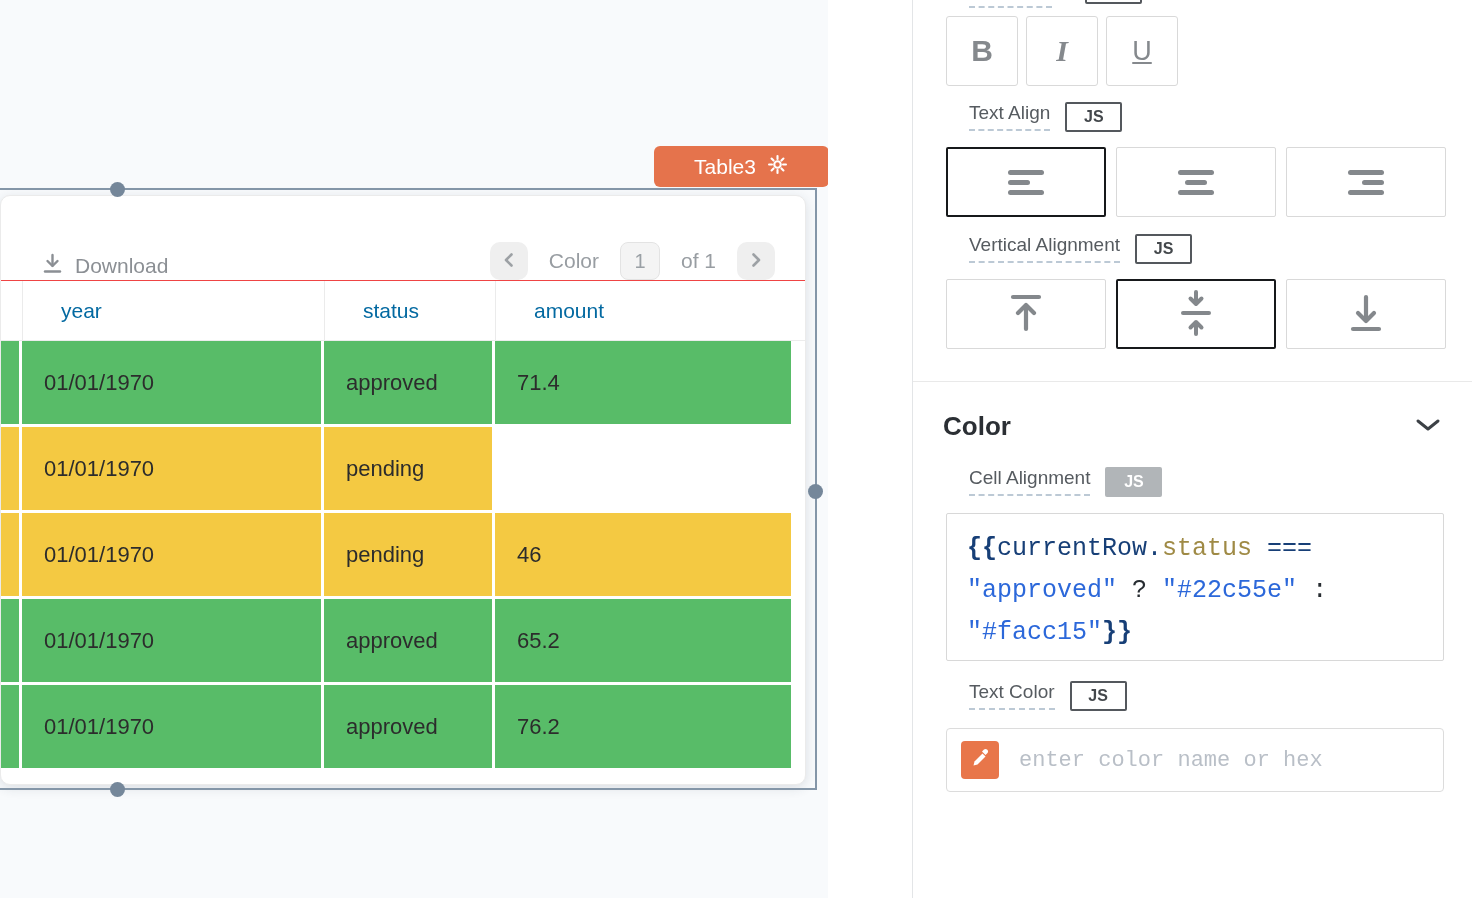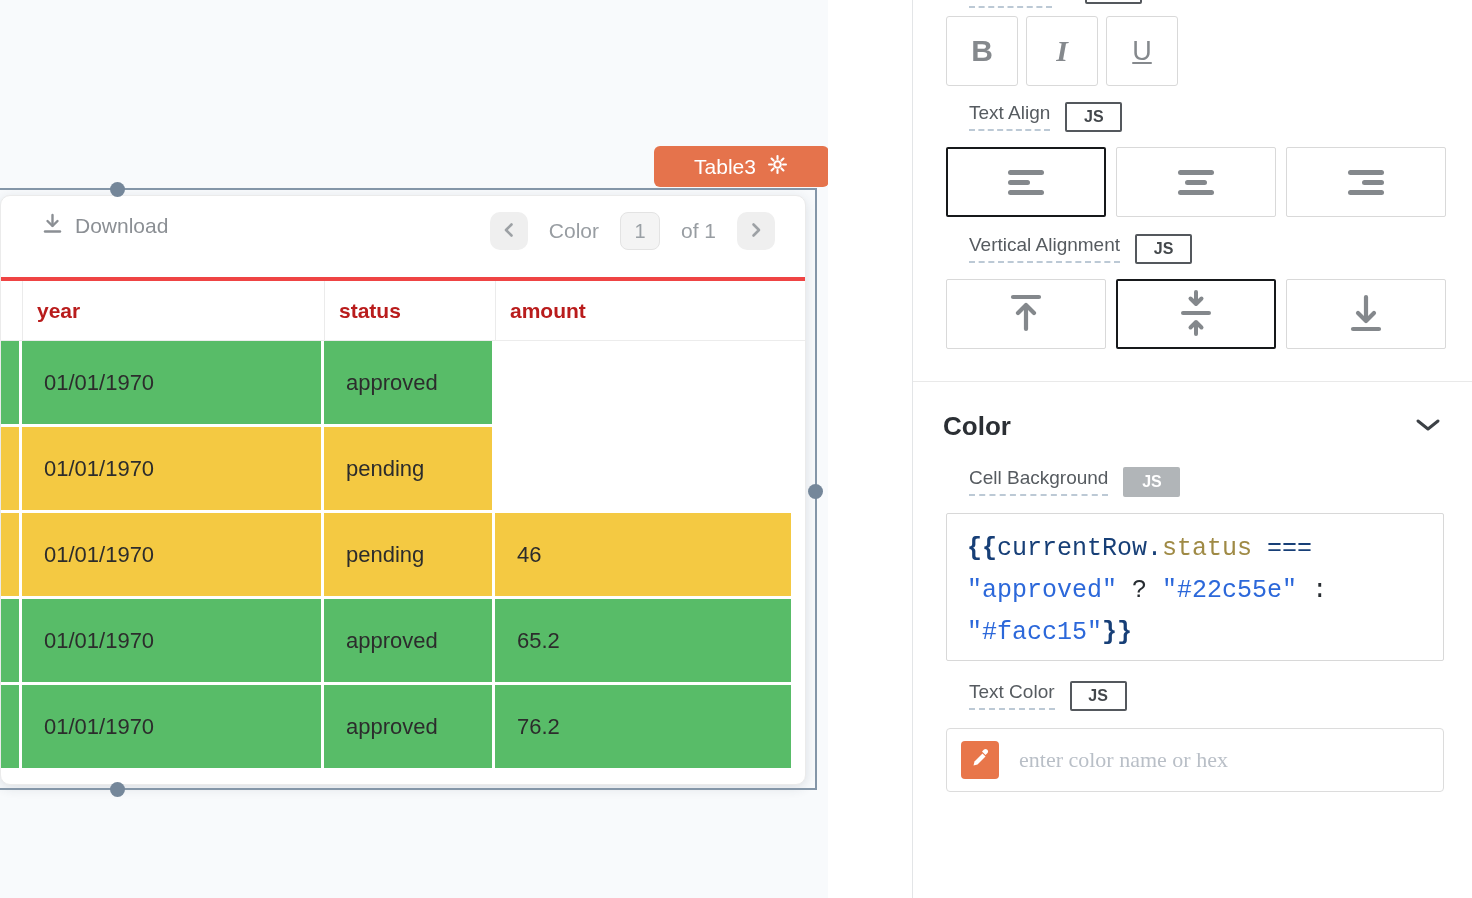--- a/index.html
+++ b/index.html
@@ -22,35 +22,35 @@
   .sel-bottom { left:0; top:788px; width:817px; height:2px; }
   .handle { position:absolute; width:15px; height:15px; border-radius:50%; background:#75879a; }
   .handle-top    { left:110px; top:182px; }
   .handle-right  { left:808px; top:484px; }
   .handle-bottom { left:110px; top:782px; }
 
   .table-card { position:absolute; left:0; top:195px; width:806px; height:590px;
     background:#ffffff; border:1px solid #ebebeb; border-radius:10px;
     box-shadow:0 3px 12px rgba(40,60,80,.14); overflow:hidden; }
 
-  .toolbar { height:85px; display:flex; align-items:flex-start; padding:16px 30px 0 40px;
-    border-bottom:4px solid #ef4444; }
+  .toolbar { height:85px; display:flex; align-items:flex-end; padding:16px 30px 0 40px;
+    border-bottom:1px solid #ef4444; }
   .download-btn { display:flex; align-items:center; gap:11px; color:#8b8f94; font-size:21px;
     background:none; border:none; cursor:pointer; font-family:inherit; }
   .pagination { margin-left:auto; display:flex; align-items:center; gap:21px;
     color:#989da2; font-size:21px; }
   .nav-btn { width:38px; height:38px; border:none; border-radius:10px; background:#efefef;
     display:flex; align-items:center; justify-content:center; cursor:pointer; }
   .page-box { width:40px; height:38px; background:#f4f4f4; border:1px solid #e3e3e3;
     border-radius:8px; color:#9aa0a5; font-size:20px; text-align:center; font-family:inherit; }
 
   .grid-row { display:grid; grid-template-columns:18px 299px 168px 296px; column-gap:3px; }
   .table-head { height:60px; border-bottom:1px solid #ececec; }
-  .table-head .hcell { display:flex; align-items:center; padding-left:14px;
-    font-size:21px; font-weight:700; color:#b91c1c; border-left:1px solid #ebebeb; }
+  .table-head .hcell { display:flex; align-items:center; padding-left:38px;
+    font-size:21px; font-weight:400; color:#0369a1; border-left:1px solid #ebebeb; }
   .table-head .hcell.sliver { border-left:none; }
   .table-row { height:83px; margin-bottom:3px; background:transparent; cursor:pointer; }
   .table-row .cell { background:var(--row-color); display:flex; align-items:center;
     padding-left:22px; font-size:22px; color:#2c2c2c; }
   .table-row .cell.sliver { padding-left:0; }
 
   
   .inspector { position:absolute; left:913px; top:0; width:559px; height:898px; background:#fff; }
   .field-label { font-size:19px; color:#565b60; padding-bottom:5px;
     border-bottom:2px dashed #bcc9d5; white-space:nowrap;margin-left:23px; }
@@ -105,21 +105,21 @@
   .tok-string   { color:#2c68da; }
   .tok-plain    { color:#272c31; }
 
   .textcolor-row { top:681px; }
   .color-input-wrap { position:absolute; left:33px; top:728px; width:498px; height:64px;
     background:#fff; border:1px solid #dcdcdc; border-radius:4px;
     display:flex; align-items:center; padding-left:14px; gap:20px; }
   .swatch { width:38px; height:38px; border-radius:4px; background:#e8764a; flex:0 0 auto;
     display:flex; align-items:center; justify-content:center; cursor:pointer; }
   .color-input { flex:1; border:none; outline:none; font-size:22px; color:#333;
-    font-family:Liberation Serif, serif; background:transparent; min-width:0; }
+    font-family:Liberation Mono, monospace; background:transparent; min-width:0; }
   .color-input::placeholder { color:#b9bfc7; }
 </style>
 </head>
 <body>
 
 <div class="stage">
 
   <div class="canvas">
 
     <div class="component-tag">
@@ -177,20 +177,21 @@
         <div class="hcell">year</div>
         <div class="hcell">status</div>
         <div class="hcell">amount</div>
       </div>
 
       <div class="table-body">
           <div class="grid-row table-row" style="--row-color: #58bc68;">
     <div class="cell sliver"></div>
     <div class="cell">01/01/1970</div>
     <div class="cell">approved</div>
+    <div class="cell">71.4</div>
   </div>
           <div class="grid-row table-row" style="--row-color: #f4c942;">
     <div class="cell sliver"></div>
     <div class="cell">01/01/1970</div>
     <div class="cell">pending</div>
   </div>
           <div class="grid-row table-row" style="--row-color: #f4c942;">
     <div class="cell sliver"></div>
     <div class="cell">01/01/1970</div>
     <div class="cell">pending</div>
@@ -302,21 +303,21 @@
     <div class="color-header">
       <span class="color-title">Color</span>
       <span>
         <svg width="26" height="16" viewBox="0 0 26 16" fill="none" stroke="#3c4146" stroke-width="3" stroke-linecap="round" stroke-linejoin="round">
             <path d="M3 4l10 8 10-8"></path>
           </svg>
       </span>
     </div>
 
     <div class="label-row cellbg-row">
-      <span class="field-label">Cell Background</span>
+      <span class="field-label">Cell Alignment</span>
       <span class="js-badge filled">JS</span>
     </div>
 
     <div class="code-box"><span class="tok-brace">{{</span><span class="tok-variable">currentRow</span><span class="tok-operator">.</span><span class="tok-property">status</span><span class="tok-plain"> </span><span class="tok-operator">===</span><span class="tok-plain"> </span><span class="tok-string">"approved"</span><span class="tok-plain"> </span><span class="tok-plain">?</span><span class="tok-plain"> </span><span class="tok-string">"#22c55e"</span><span class="tok-plain"> </span><span class="tok-plain">:</span><span class="tok-plain"> </span><span class="tok-string">"#facc15"</span><span class="tok-brace">}}</span></div>
 
     <div class="label-row textcolor-row">
       <span class="field-label">Text Color</span>
       <span class="js-badge outlined">JS</span>
     </div>
 

